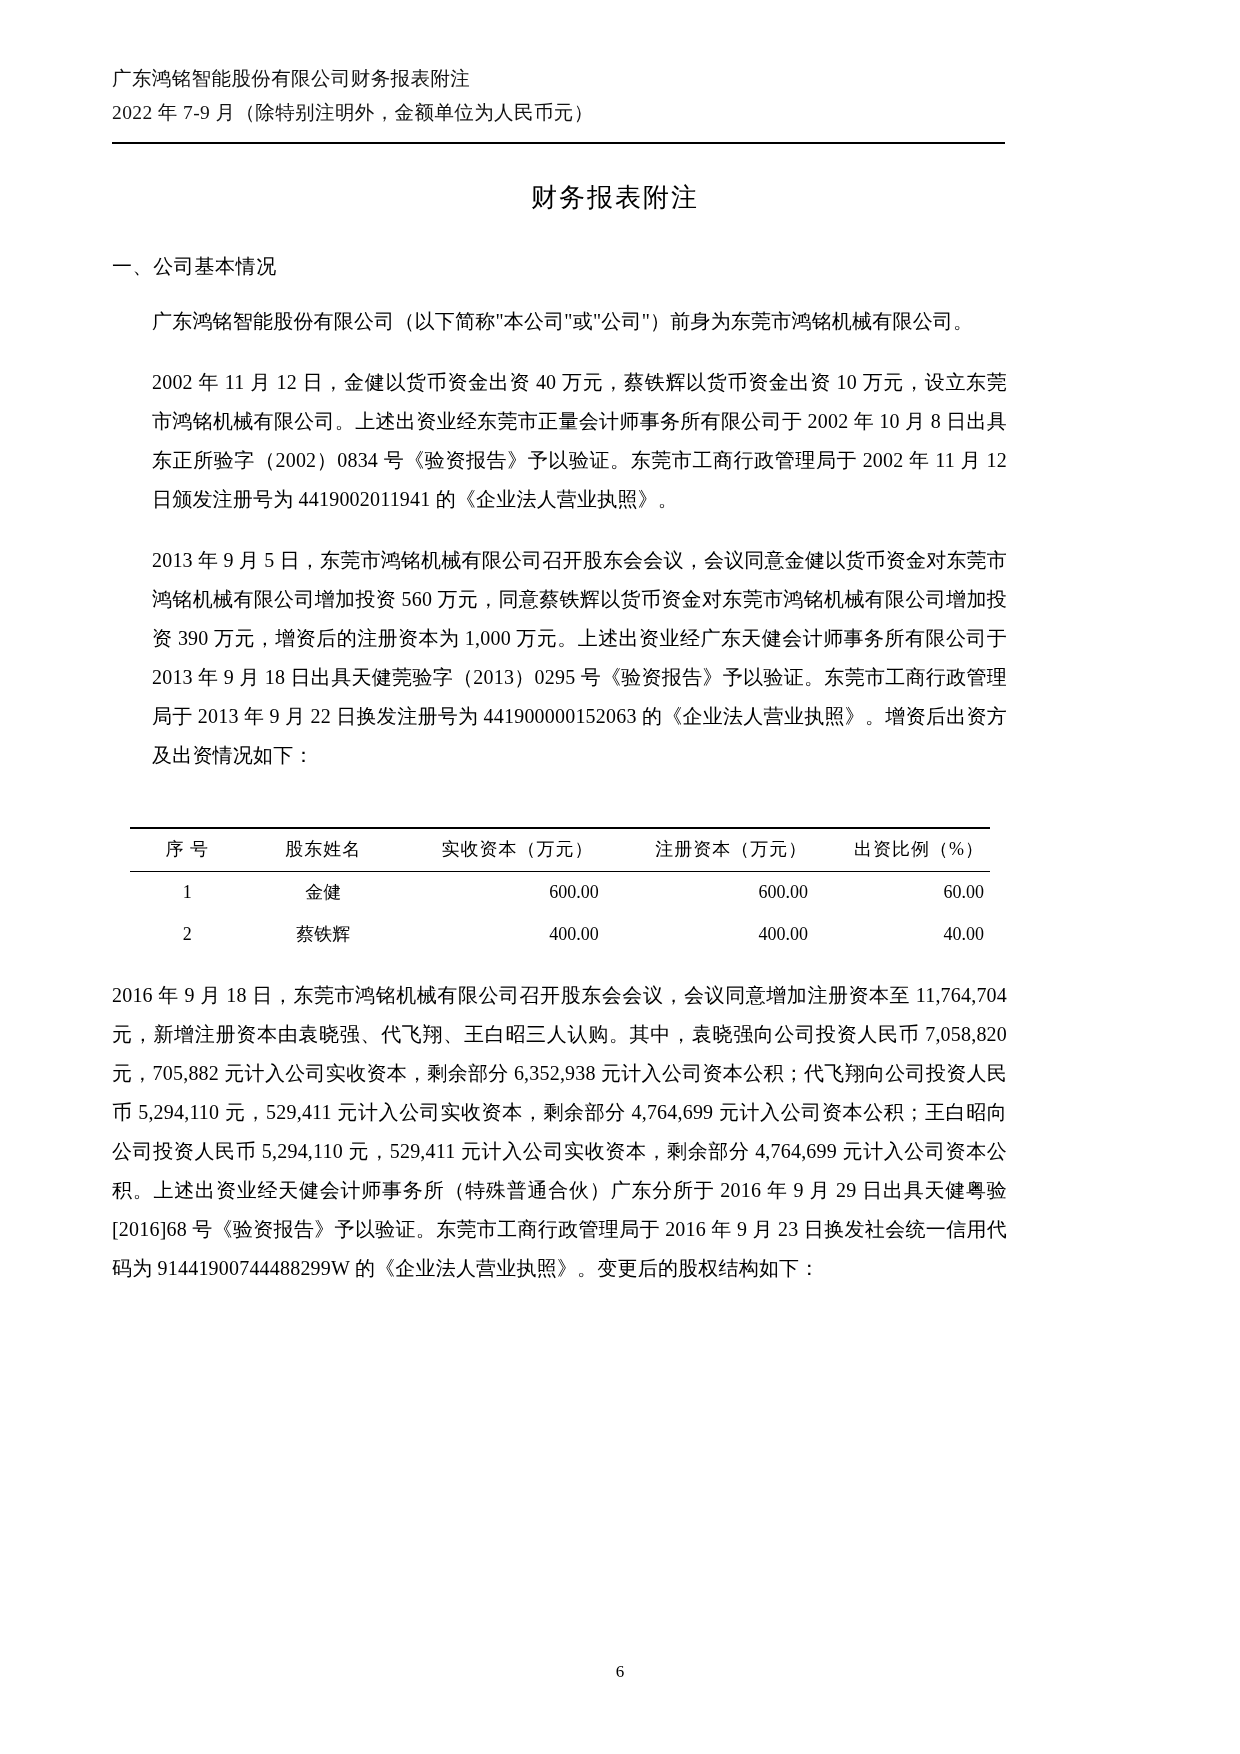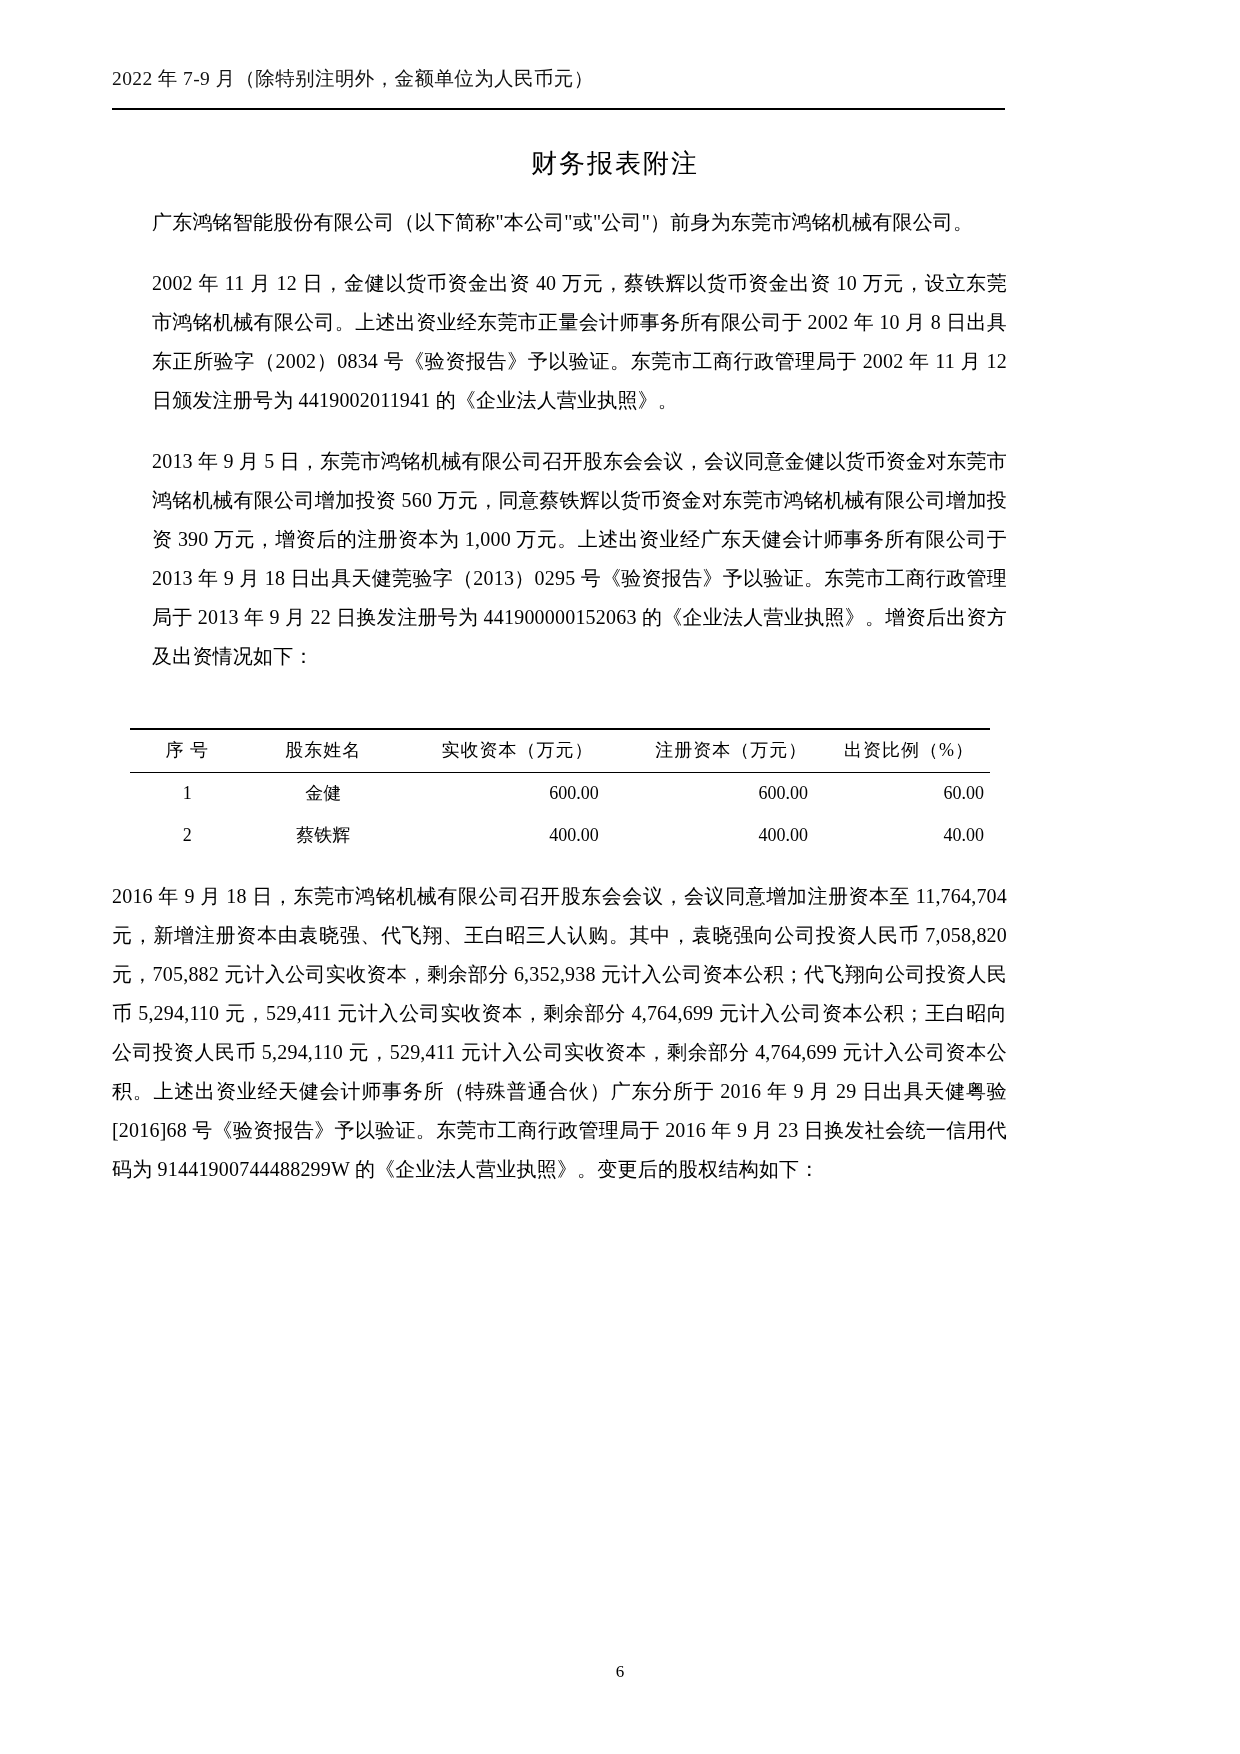--- a/index.html
+++ b/index.html
@@ -103,47 +103,49 @@
   }
   table.equity tbody tr.last-data td {
     border-bottom: 0;
   }
   .c-idx  { width: 120px; text-align: center; }
   .c-name { width: 170px; text-align: center; }
   .c-paid { width: 215px; text-align: right; padding-right: 34px !important; }
   .c-reg  { width: 190px; text-align: right; padding-right: 22px !important; }
   .c-pct  { width: 165px; text-align: right; padding-right: 6px !important; }
   thead .c-paid, thead .c-reg, thead .c-pct { text-align: center; padding-right: 4px !important; }
-  thead .c-pct { padding-right: 6px !important; }
+  thead .c-pct { text-align: right; padding-right: 6px !important; }
   .total-label {
     text-align: center;
     letter-spacing: 6px;
   }
   
   .page-number {
     position: absolute;
     left: 0;
     right: 0;
     bottom: 72px;
     text-align: center;
     font-size: 17px;
   }
 </style>
 </head>
 <body>
 
 <div class="page">
 
   <div class="doc-header">
+    <div>广东鸿铭智能股份有限公司财务报表附注</div>
     <div>2022 年 7-9 月（除特别注明外，金额单位为人民币元）</div>
   </div>
   <div class="header-rule"></div>
 
   <h1 class="doc-title">财务报表附注</h1>
 
+  <div class="h-sec">一、公司基本情况</div>
 
 
   <p class="para">广东鸿铭智能股份有限公司（以下简称"本公司"或"公司"）前身为东莞市鸿铭机械有限公司。</p>
 
   <p class="para">2002 年 11 月 12 日，金健以货币资金出资 40 万元，蔡铁辉以货币资金出资 10 万元，设立东莞市鸿铭机械有限公司。上述出资业经东莞市正量会计师事务所有限公司于 2002 年 10 月 8 日出具东正所验字（2002）0834 号《验资报告》予以验证。东莞市工商行政管理局于 2002 年 11 月 12 日颁发注册号为 4419002011941 的《企业法人营业执照》。</p>
 
   <p class="para">2013 年 9 月 5 日，东莞市鸿铭机械有限公司召开股东会会议，会议同意金健以货币资金对东莞市鸿铭机械有限公司增加投资 560 万元，同意蔡铁辉以货币资金对东莞市鸿铭机械有限公司增加投资 390 万元，增资后的注册资本为 1,000 万元。上述出资业经广东天健会计师事务所有限公司于 2013 年 9 月 18 日出具天健莞验字（2013）0295 号《验资报告》予以验证。东莞市工商行政管理局于 2013 年 9 月 22 日换发注册号为 441900000152063 的《企业法人营业执照》。增资后出资方及出资情况如下：</p>
 
   <div class="tbl-wrap">
     <table class="equity">

